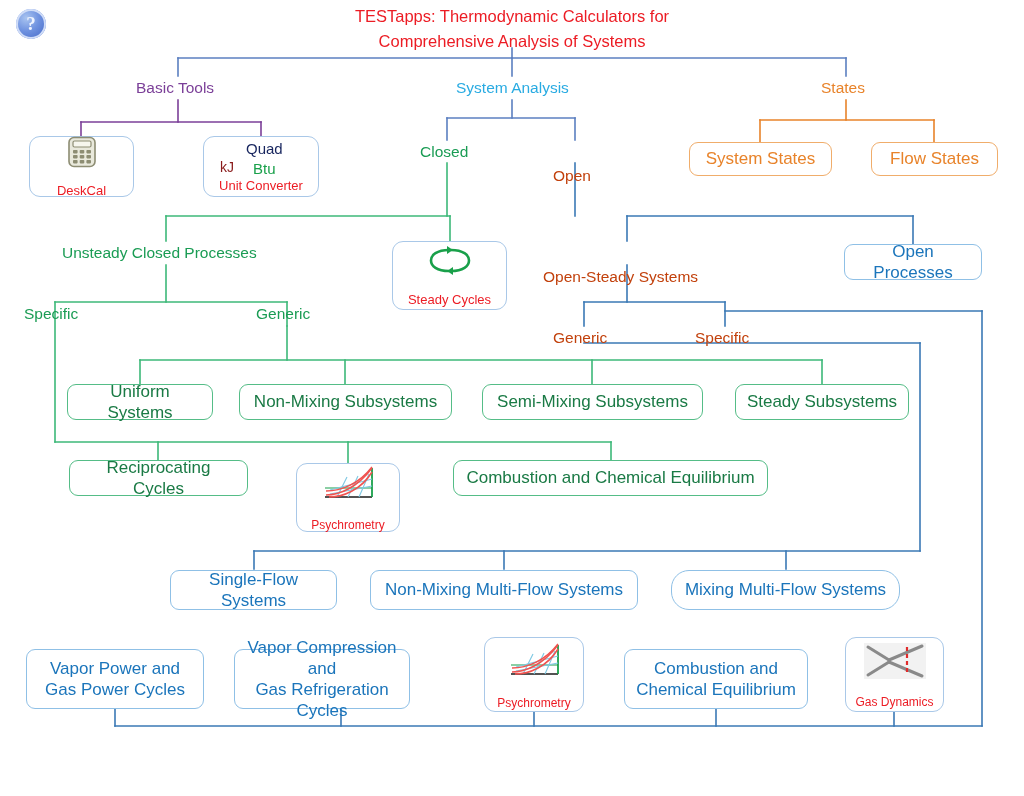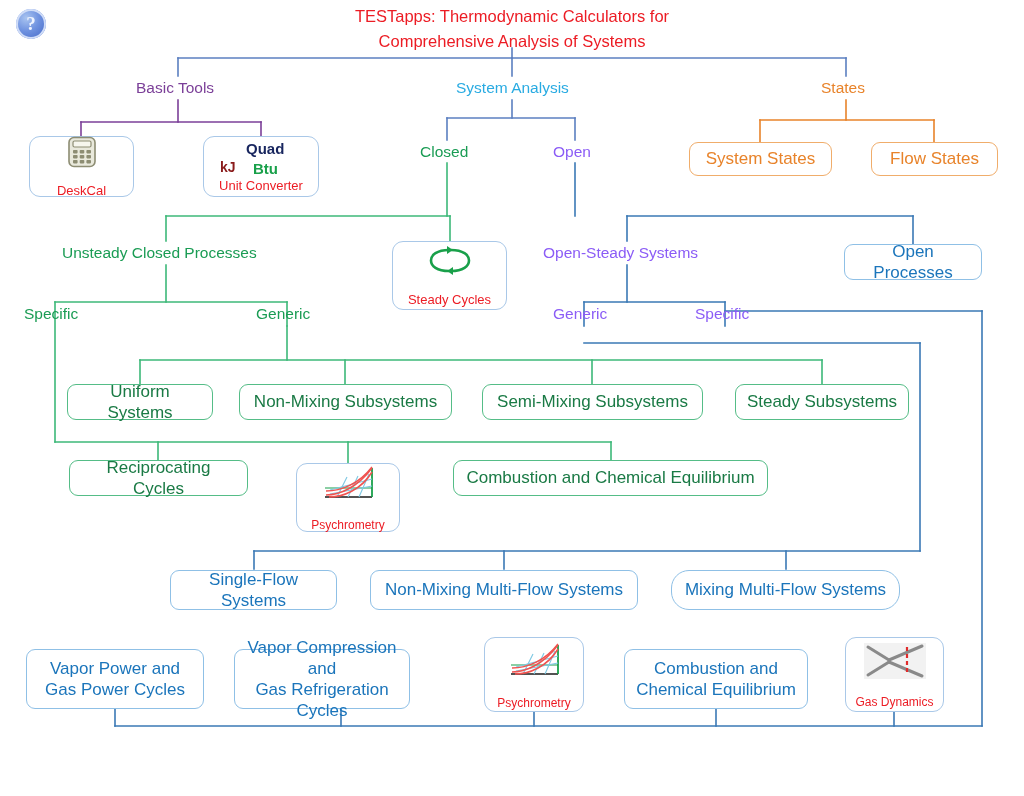--- a/index.html
+++ b/index.html
@@ -14,21 +14,21 @@
 
   
   .lbl{
     position:absolute;white-space:nowrap;
     font-size:15.5px;line-height:1.1;
   }
   .lbl.purple{color:#7b3f98;}
   .lbl.cyan{color:#29abe2;}
   .lbl.orange{color:#e8832a;}
   .lbl.green{color:#1a9c54;}
-  .lbl.blue{color:#8b5cf6;}
+  .lbl.blue{color:#c2410c;margin-top:24px;}
 
   
   .box{
     position:absolute;box-sizing:border-box;
     border:1px solid #9fc3e3;border-radius:9px;
     background:#ffffff;
     display:flex;align-items:center;justify-content:center;
     text-align:center;
     font-size:17px;line-height:1.25;
     padding:4px 10px;
@@ -56,21 +56,21 @@
     color:#eef3ff;font-size:19px;font-weight:bold;font-family:"Liberation Serif",serif;
   }
 
   
   #title{
     position:absolute;left:0;top:4px;width:1024px;text-align:center;
     color:#ec1c24;font-size:16.5px;line-height:1.5;
   }
 
   
-  .uc{position:relative;width:86px;height:44px;font-weight:bold;}
+  .uc{position:relative;width:86px;height:44px;font-weight:normal;}
   .uc span{position:absolute;}
   .uc .quad{left:28px;top:0px;color:#17255e;font-size:15px;}
   .uc .kj{left:2px;top:19px;color:#8a1b1b;font-size:14px;}
   .uc .btu{left:35px;top:20px;color:#19a04a;font-size:15px;}
 </style>
 </head>
 <body>
 
 <div id="stage">
 

